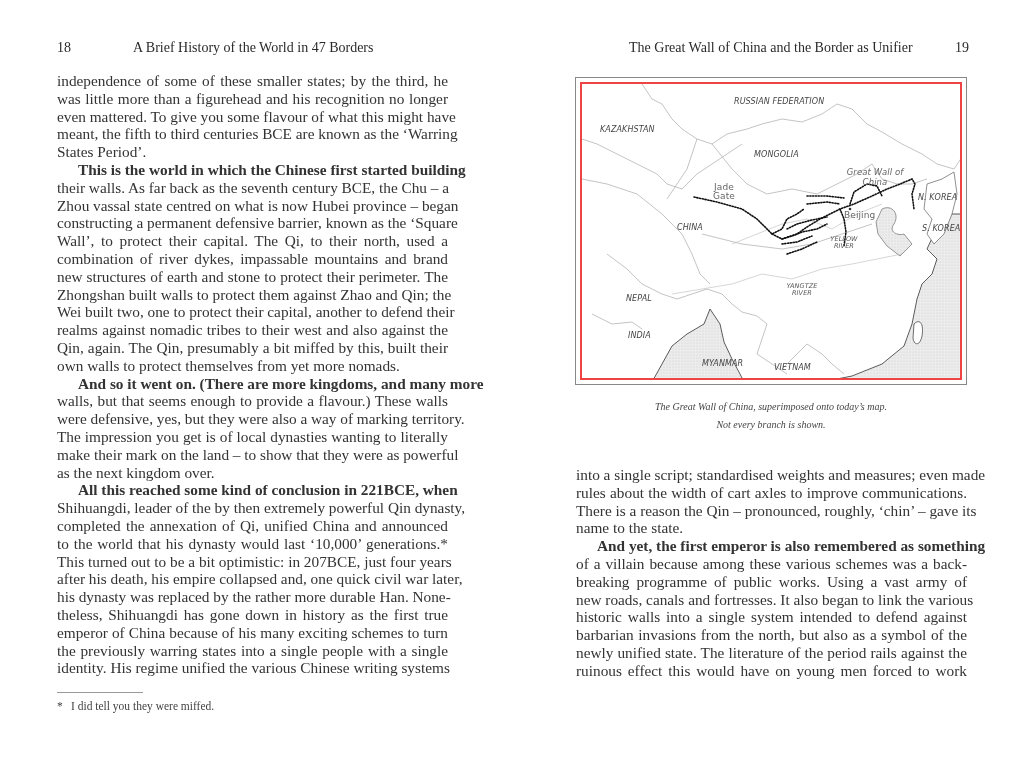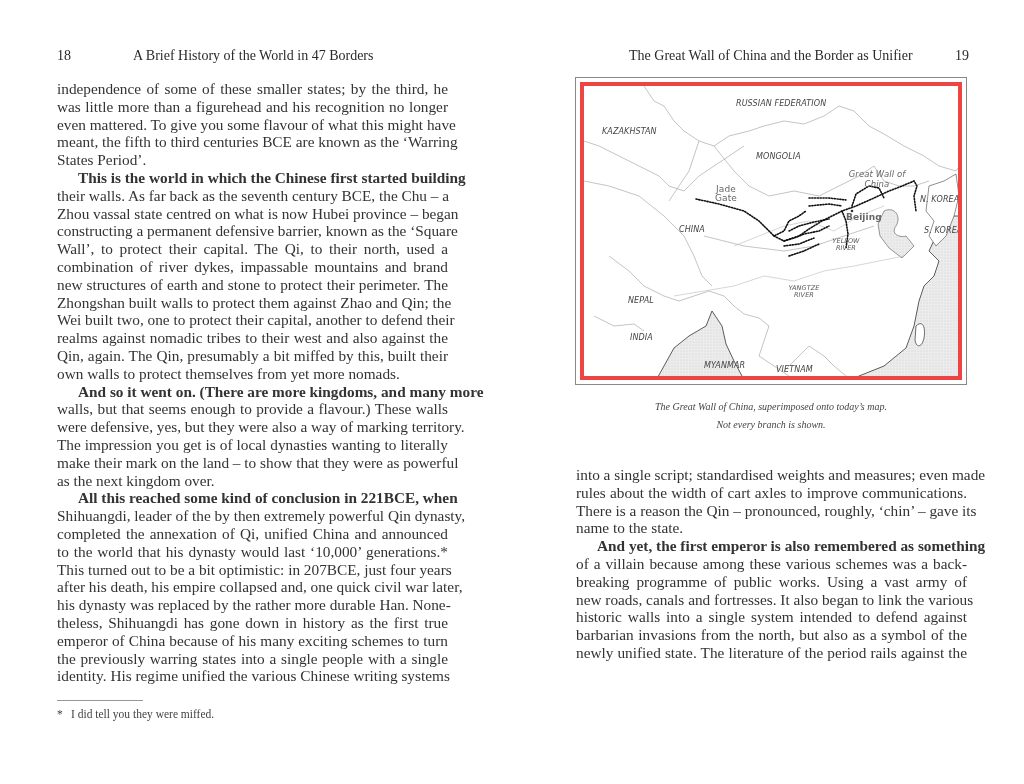--- a/index.html
+++ b/index.html
@@ -1,32 +1,32 @@
 <!DOCTYPE html>
 <html><head>
 <meta charset="utf-8">
 <style>
   html, body { margin: 0; padding: 0; background: #ffffff; }
   body { width: 1024px; height: 784px; position: relative; overflow: hidden;
          font-family: "Liberation Serif", "DejaVu Serif", serif; color: #2a2a2a; }
-  .page { position: absolute; top: 12px; height: 576px; padding-left: 44px; }
+  .page { position: absolute; top: 4px; height: 576px; padding-left: 44px; }
   .page.left { left: 0; width: 512px; }
   .page.right { left: 512px; width: 512px; }
   .running-head { position: absolute; top: 36px; font-size: 14px; color: #2a2a2a; white-space: nowrap; }
   .folio { position: absolute; top: 36px; font-size: 14px; color: #2a2a2a; }
   .body-text { position: absolute; font-size: 15.3px; line-height: 17.8px; text-align: justify; color: #333; }
   .body-text .line { display: block; text-align: justify; text-align-last: justify; white-space: nowrap; height: 17.8px; }
   .body-text .line.last { text-align-last: left; }
   .body-text .line.ind { padding-left: 21px; font-weight: bold; }
   .footnote-rule { position: absolute; left: 57px; top: 688px; width: 86px; height: 0; border-top: 1px solid #999; }
   .footnote { position: absolute; left: 57px; top: 696px; font-size: 11.5px; color: #444; }
   .footnote .mark { display: inline-block; width: 14px; }
   .map-frame { position: absolute; left: 575px; top: 77px; width: 392px; height: 308px;
                border: 1px solid #888; box-sizing: border-box; background: #fff; }
-  .map-inner { position: absolute; left: 4px; top: 4px; right: 4px; bottom: 4px; border: 4px solid #ef4444; overflow: hidden; background: #fff; }
+  .map-inner { position: absolute; left: 4px; top: 4px; right: 4px; bottom: 4px; border: 2px solid #ef4444; overflow: hidden; background: #fff; }
   .map-inner svg { position: absolute; left: 0; top: 0; }
   .map-label { position: absolute; font-family: "DejaVu Sans", "Liberation Sans", sans-serif;
                font-style: italic; font-size: 8px; color: #444; letter-spacing: 0.1px; white-space: nowrap; }
   .map-label.place { font-style: normal; font-size: 9px; color: #666; text-align: center; line-height: 9px; }
   .map-label.river { font-size: 6.5px; text-align: center; line-height: 7px; color: #555; }
   .map-label.wall { font-size: 8.5px; text-align: center; line-height: 10px; color: #666; }
   .caption { position: absolute; left: 575px; top: 398px; width: 392px; text-align: center;
              font-style: italic; font-size: 10px; line-height: 18px; color: #444; }
 </style>
 </head>
@@ -134,21 +134,21 @@
       </g>
 
       <circle cx="268" cy="125" r="1.3" fill="#333"></circle>
     </svg>
     <div class="map-label" style="left:152px; top:13px;">RUSSIAN FEDERATION</div>
     <div class="map-label" style="left:18px; top:41px;">KAZAKHSTAN</div>
     <div class="map-label" style="left:172px; top:66px;">MONGOLIA</div>
     <div class="map-label" style="left:95px; top:139px;">CHINA</div>
     <div class="map-label wall" style="left:262px; top:83px; width:62px; white-space:normal;">Great Wall of China</div>
     <div class="map-label place" style="left:128px; top:99px; width:28px; white-space:normal;">Jade Gate</div>
-    <div class="map-label place" style="left:262px; top:127px;font-weight:bold;">Beijing</div>
+    <div class="map-label place" style="left:262px; top:127px;">Beijing</div>
     <div class="map-label" style="left:336px; top:109px;">N. KOREA</div>
     <div class="map-label" style="left:340px; top:140px;">S. KOREA</div>
     <div class="map-label river" style="left:246px; top:152px; width:32px; white-space:normal;">YELLOW RIVER</div>
     <div class="map-label river" style="left:202px; top:199px; width:36px; white-space:normal;">YANGTZE RIVER</div>
     <div class="map-label" style="left:44px; top:210px;">NEPAL</div>
     <div class="map-label" style="left:31px; top:247px;padding-left:15px;">INDIA</div>
     <div class="map-label" style="left:120px; top:275px;">MYANMAR</div>
     <div class="map-label" style="left:192px; top:279px;">VIETNAM</div>
   </div>
 </div>
@@ -163,13 +163,14 @@
   <span class="line">rules about the width of cart axles to improve communications.</span>
   <span class="line">There is a reason the Qin – pronounced, roughly, ‘chin’ – gave its</span>
   <span class="line last">name to the state.</span>
   <span class="line ind">And yet, the first emperor is also remembered as something</span>
   <span class="line">of a villain because among these various schemes was a back-</span>
   <span class="line">breaking programme of public works. Using a vast army of</span>
   <span class="line">new roads, canals and fortresses. It also began to link the various</span>
   <span class="line">historic walls into a single system intended to defend against</span>
   <span class="line">barbarian invasions from the north, but also as a symbol of the</span>
   <span class="line">newly unified state. The literature of the period rails against the</span>
+  <span class="line">ruinous effect this would have on young men forced to work</span>
 </div>
 
 </body></html>

